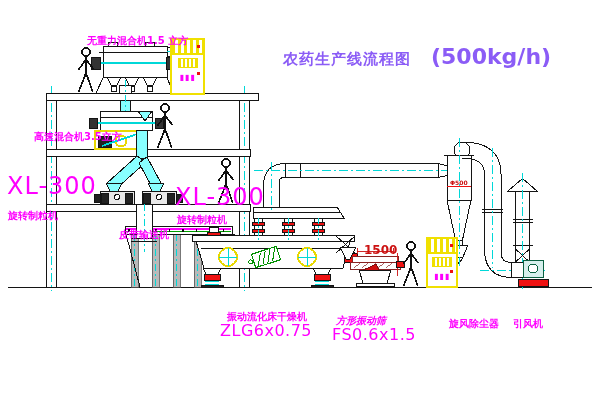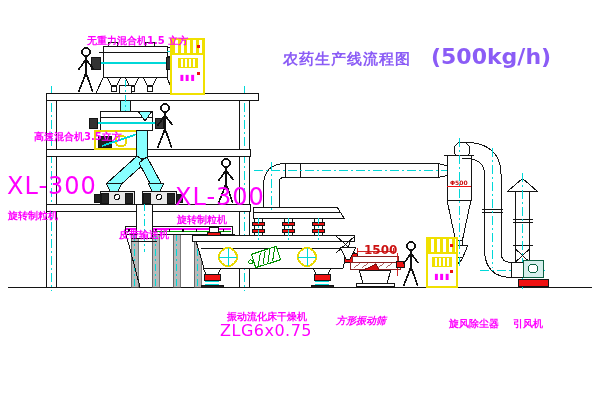--- a/index.html
+++ b/index.html
@@ -291,19 +291,20 @@
   <div class="lbl small" style="left:87px;top:12px;">无重力混合机1.5 立方</div>
   <div class="lbl small" style="left:34px;top:108px;">高速混合机3.5立方</div>
   <div class="lbl model-big" style="left:7px;top:150px;">XL-300</div>
   <div class="lbl small" style="left:8px;top:187px;">旋转制粒机</div>
   <div class="lbl model-big" style="left:175px;top:161px;">XL-300</div>
   <div class="lbl small" style="left:177px;top:191px;">旋转制粒机</div>
   <div class="lbl small" style="left:119px;top:206px;">皮带输送机</div>
   <div class="lbl small" style="left:227px;top:288px;">振动流化床干燥机</div>
   <div class="lbl model-mid" style="left:220px;top:299px;">ZLG6x0.75</div>
   <div class="lbl small" style="left:336px;top:292px;font-style:italic;">方形振动筛</div>
+  <div class="lbl model-mid" style="left:332px;top:303px;">FS0.6x1.5</div>
   <div class="lbl small" style="left:449px;top:295px;">旋风除尘器</div>
   <div class="lbl small" style="left:513px;top:295px;">引风机</div>
 
   <div class="dim" style="left:364px;top:243px;font-size:12px;">1500</div>
   <div class="dim" style="left:450px;top:179px;font-size:6px;">Φ500</div>
 
 </div>
 
 </body></html>

